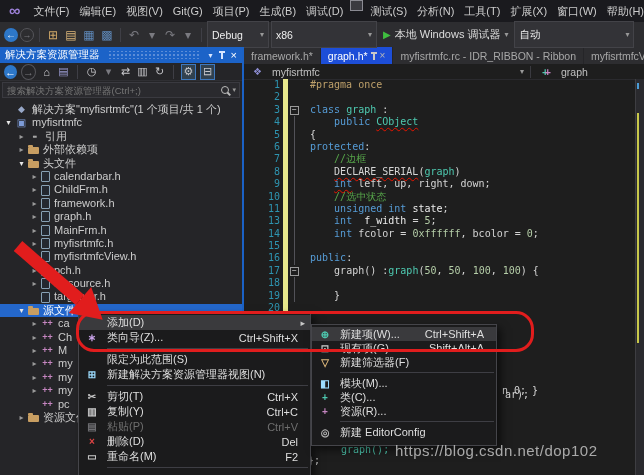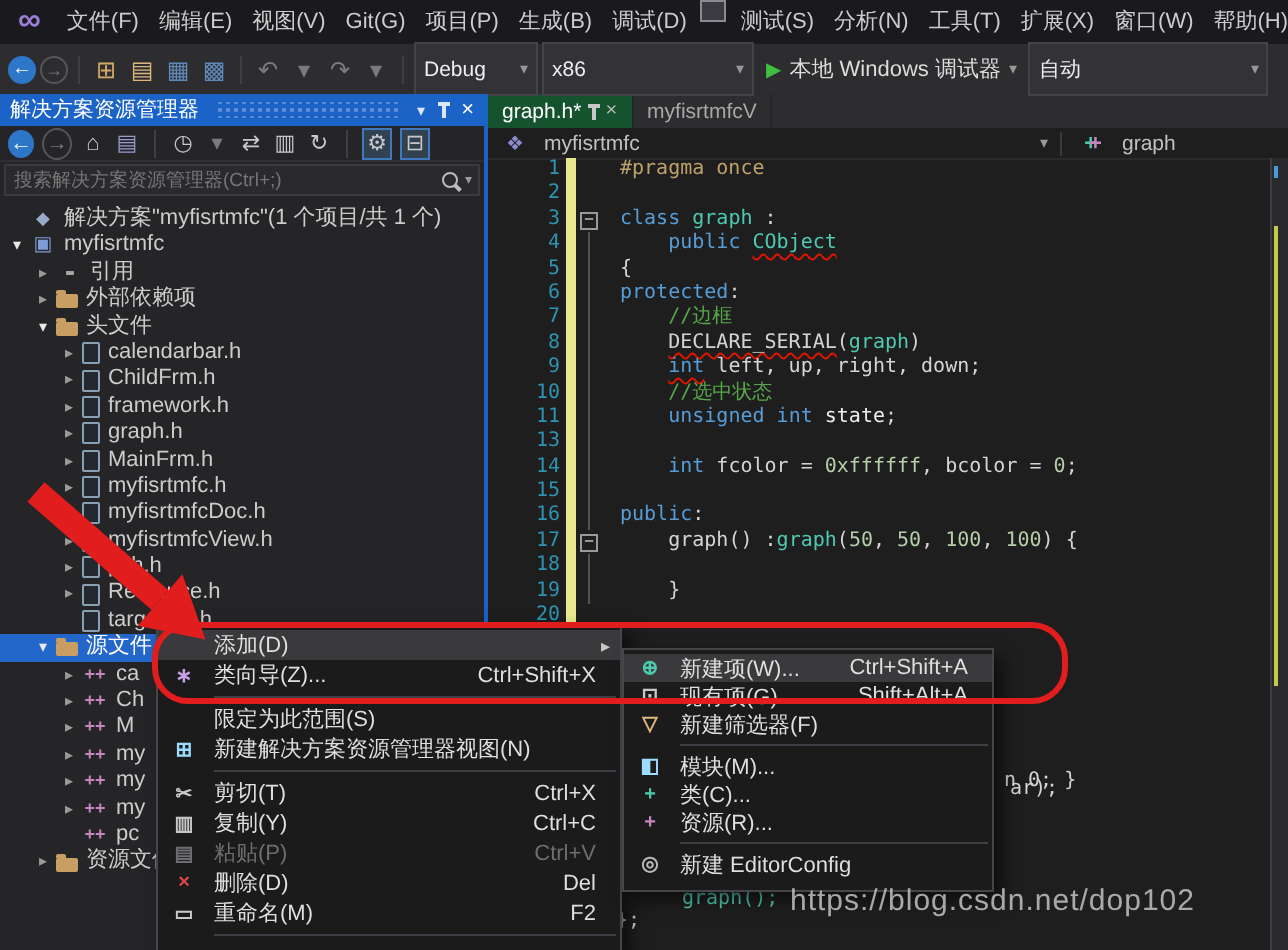--- a/index.html
+++ b/index.html
@@ -62,21 +62,21 @@
   .ic-h{width:7px;height:9px;border:1px solid #87A0B4;border-radius:1px;background:#242830}
   .ic-cpp::before{content:"++";color:#C586C0;font-weight:bold;font-size:9px;letter-spacing:0}
   .ic-proj::before{content:"▣";color:#7E9CD8;font-size:10px}
   .ic-sln::before{content:"◆";color:#98A8C8;font-size:9px}
   .ic-refs::before{content:"▪▪";color:#A8A8A8;font-size:8px;letter-spacing:-1px}
   
   #editor{position:absolute;left:244px;top:47px;width:400px;height:428px;background:#1E1E1E}
   #tabs{height:17px;background:#2D2D30;display:flex;font-size:10.5px;color:#A8A8A8;
         white-space:nowrap;overflow:hidden}
   .tab{padding:0 7px;display:flex;align-items:center;gap:4px;border-right:1px solid #252528;flex:none}
-  .tab.act{background:#14532d;color:#FFF}
+  .tab.act{background:#1d4ed8;color:#FFF}
   .tab .i-pin{background:#C8C8C8;margin:0 1px}
   .tab .i-pin::after{background:#C8C8C8}
   .tab .i-close{color:#B8B8B8;font-size:10px}
   #crumbs{height:15px;background:#1E1E1E;border-bottom:1px solid #2A2A2E;display:flex;
           align-items:center;font-size:10.5px;color:#C0C0C0}
   .crumb-left{width:280px;display:flex;align-items:center;gap:4px;padding-left:6px;flex:none}
   .crumb-left .car{margin-left:auto;font-size:8px;color:#9A9A9A;padding-right:6px}
   .crumb-right{flex:1;display:flex;align-items:center;gap:4px;border-left:1px solid #3A3A40;padding-left:8px}
   .ic-crumbproj::before{content:"❖";color:#8C8CD0;font-size:10px}
   .ic-class::before{content:"+";color:#4EC9B0;font-weight:bold;font-size:11px;margin-right:-4px}
@@ -261,25 +261,20 @@
         <span class="tlab">MainFrm.h</span>
       </div>
       <div class="trow" style="padding-left: 29px;">
         <span class="texp">▸</span>
         <span class="tic ic-h"></span>
         <span class="tlab">myfisrtmfc.h</span>
       </div>
       <div class="trow" style="padding-left: 29px;">
         <span class="texp">▸</span>
         <span class="tic ic-h"></span>
-        <span class="tlab">myfisrtmfcDoc.h</span>
-      </div>
-      <div class="trow" style="padding-left: 29px;">
-        <span class="texp">▸</span>
-        <span class="tic ic-h"></span>
         <span class="tlab">myfisrtmfcView.h</span>
       </div>
       <div class="trow" style="padding-left: 29px;">
         <span class="texp">▸</span>
         <span class="tic ic-h"></span>
         <span class="tlab">pch.h</span>
       </div>
       <div class="trow" style="padding-left: 29px;">
         <span class="texp">▸</span>
         <span class="tic ic-h"></span>
@@ -333,24 +328,30 @@
       <div class="trow" style="padding-left: 16px;">
         <span class="texp">▸</span>
         <span class="tic ic-folder"></span>
         <span class="tlab">资源文件</span>
       </div>
     </div>
 </div>
 
 <div id="editor">
   <div id="tabs">
+      <div class="tab">
+        <span>framework.h*</span>
+      </div>
       <div class="tab act">
         <span>graph.h*</span>
         <span class="i-pin"></span>
         <span class="i-close">×</span>
+      </div>
+      <div class="tab">
+        <span>myfisrtmfc.rc - IDR_RIBBON - Ribbon</span>
       </div>
       <div class="tab">
         <span>myfisrtmfcV</span>
       </div>
     </div>
   <div id="crumbs">
     <span class="crumb-left">
       <span class="tic ic-crumbproj"></span>
       <span>myfisrtmfc</span>
       <span class="car">▾</span>
@@ -426,20 +427,21 @@
       <div class="cl">
         <span class="cnum">11</span>
         <span class="cybar"></span>
         <span class="cfold fline"></span>
         <span class="ccode"><span class="tk-pl">    </span><span class="tk-kw">unsigned</span><span class="tk-pl"> </span><span class="tk-kw">int</span><span class="tk-pl"> </span><span class="tk-b">state</span><span class="tk-pl">;</span></span>
       </div>
       <div class="cl">
         <span class="cnum">13</span>
         <span class="cybar"></span>
         <span class="cfold fline"></span>
+        <span class="ccode"><span class="tk-pl">    </span><span class="tk-kw">int</span><span class="tk-pl">  </span><span class="tk-b">f_width</span><span class="tk-pl"> = </span><span class="tk-num">5</span><span class="tk-pl">;</span></span>
       </div>
       <div class="cl">
         <span class="cnum">14</span>
         <span class="cybar"></span>
         <span class="cfold fline"></span>
         <span class="ccode"><span class="tk-pl">    </span><span class="tk-kw">int</span><span class="tk-pl"> fcolor = </span><span class="tk-num">0xffffff</span><span class="tk-pl">, bcolor = </span><span class="tk-num">0</span><span class="tk-pl">;</span></span>
       </div>
       <div class="cl">
         <span class="cnum">15</span>
         <span class="cybar"></span>

